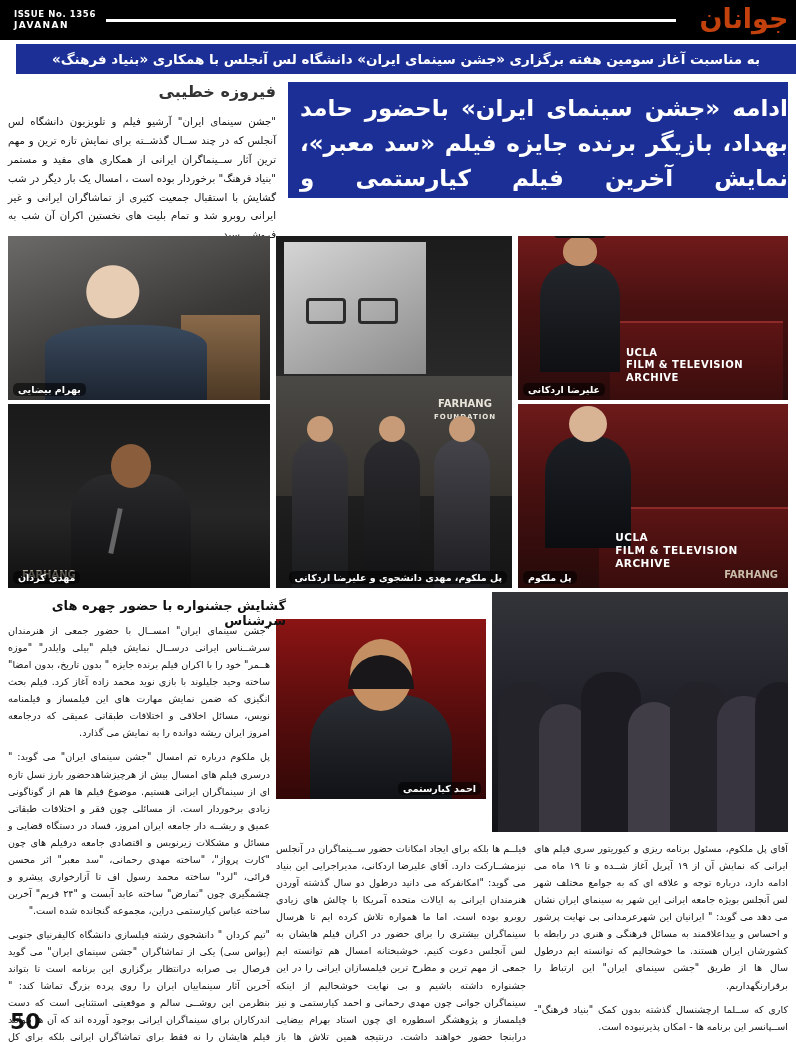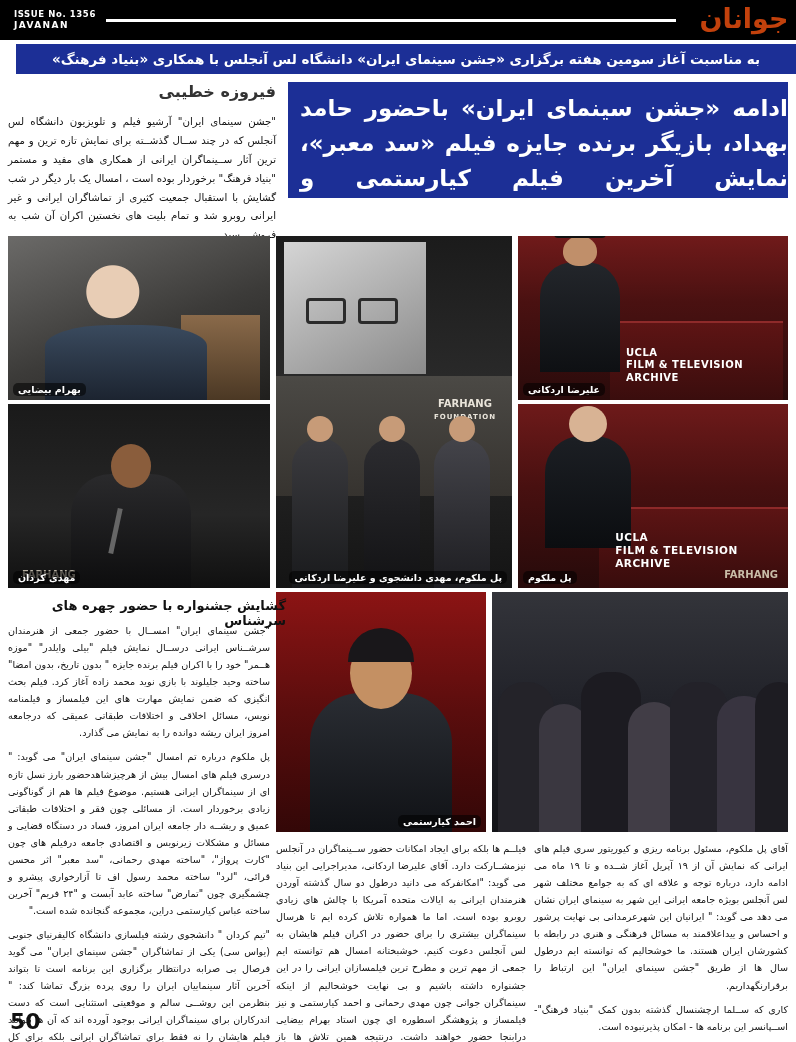--- a/index.html
+++ b/index.html
@@ -282,21 +282,21 @@
   #photo-malcolm .speaker::before {
     content:""; position:absolute; top:-30px; left:50%; transform:translateX(-50%);
     width:38px; height:36px; border-radius:50%; background:#d8b394;
   }
   #photo-malcolm .farhangmark {
     position:absolute; bottom:8px; right:10px; color:#c9bda8; font-size:10px;
     font-weight:bold; direction:ltr;
   }
 
   
-  #photo-kiarostami { top: 592px; left: 276px; width: 210px; height: 240px;
+  #photo-kiarostami { top: 619px; left: 276px; width: 210px; height: 180px;
     background: linear-gradient(180deg,#8c1414 0%,#5a0d0d 50%,#330707 100%);
     text-align: center;
   }
   #photo-kiarostami .subj {
     position:absolute; bottom:0; left:16%; width:68%; height:58%;
     background: linear-gradient(180deg,#2a2d33,#101216);
     border-radius: 50px 50px 0 0;
   }
   #photo-kiarostami .subj::before {
     content:""; position:absolute; top:-56px; left:50%; transform:translateX(-50%);

